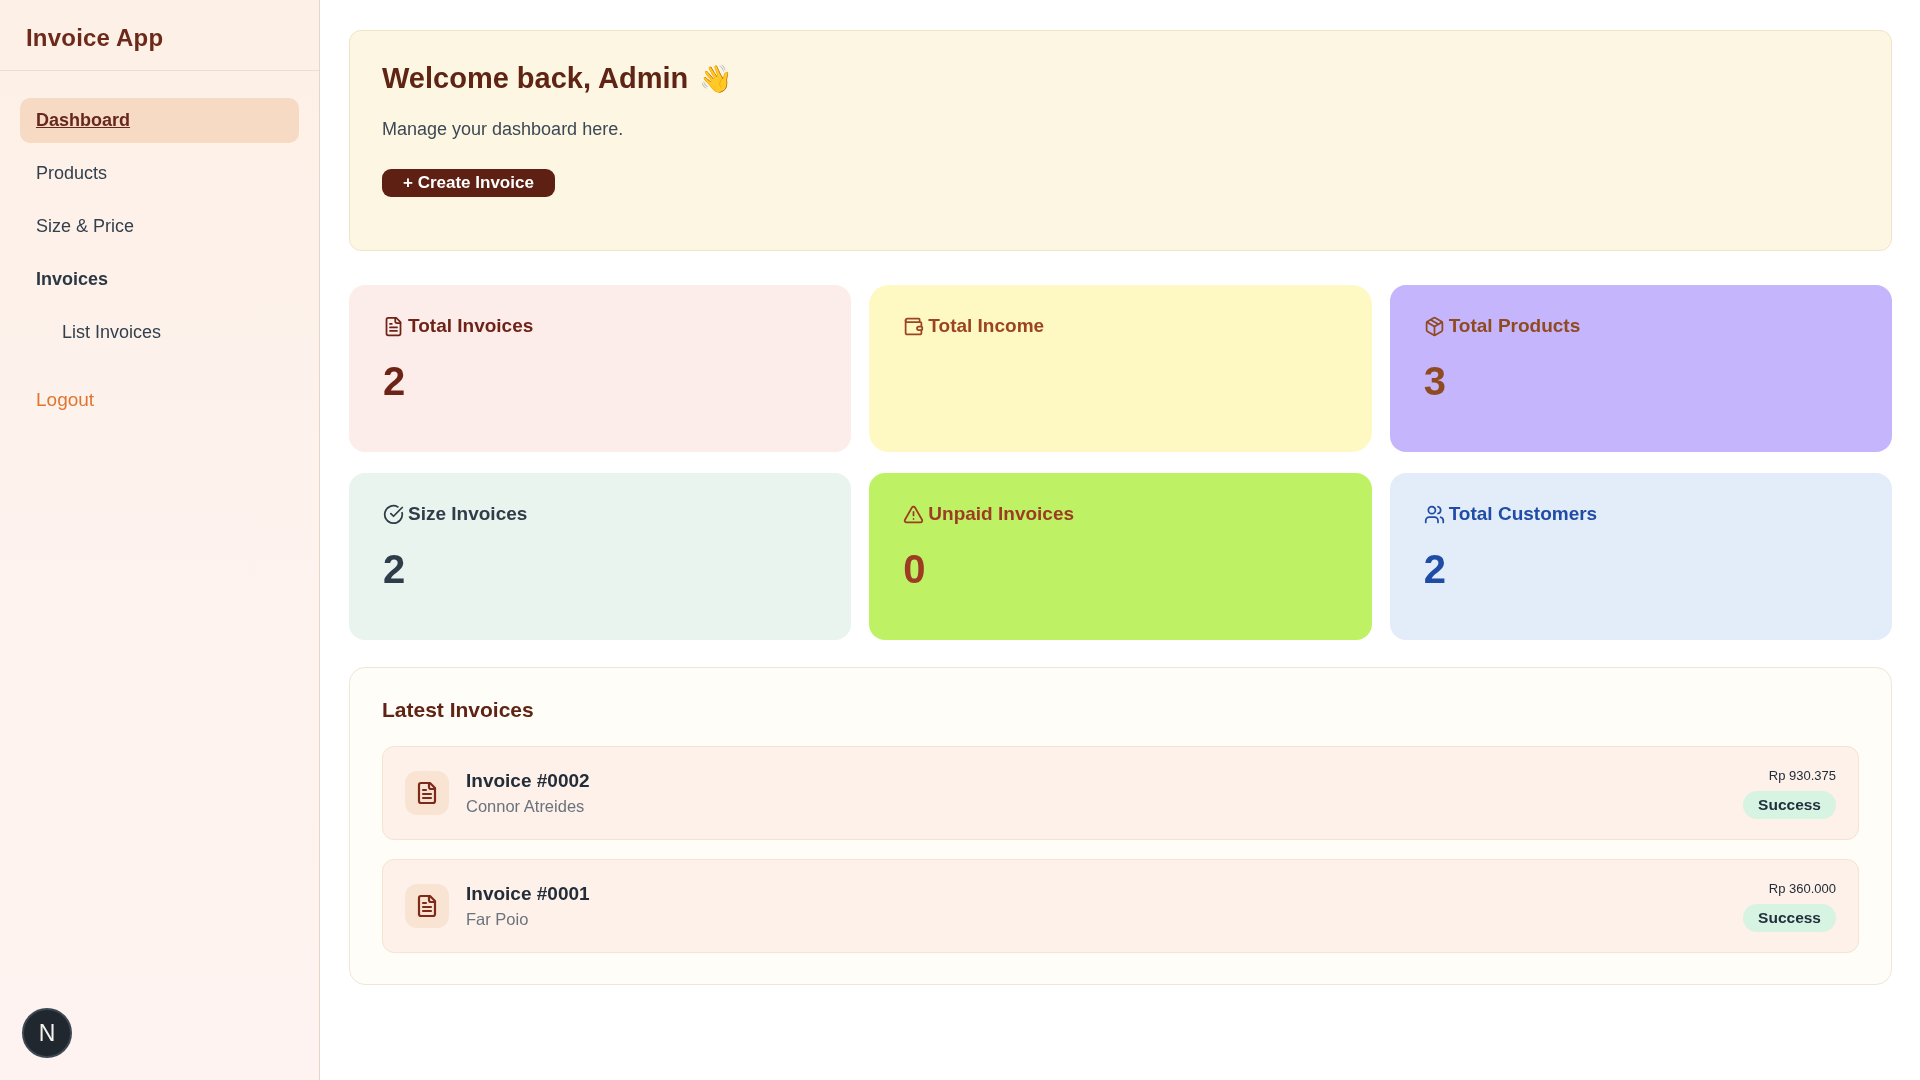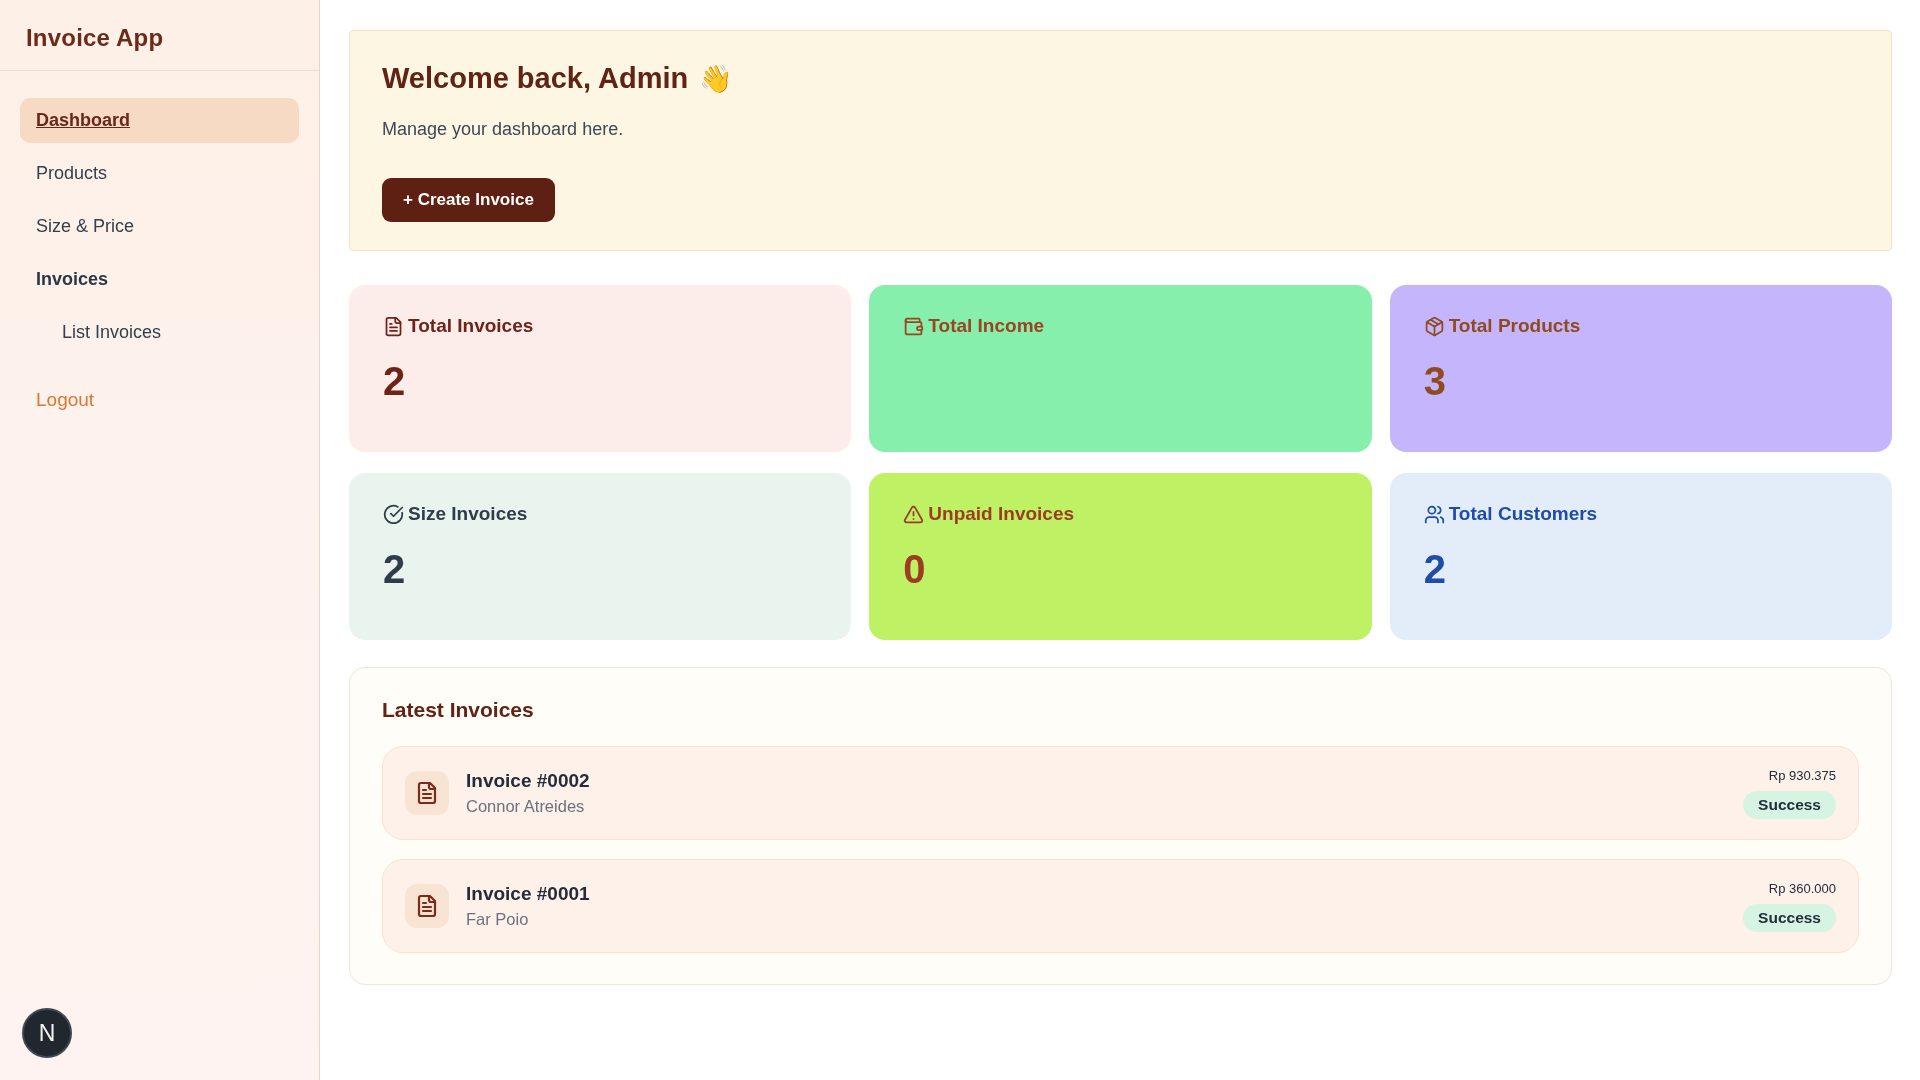--- a/index.html
+++ b/index.html
@@ -53,41 +53,41 @@
     font-size: 23px;
     font-weight: 500;
     cursor: pointer;
   }
 
   
   .main { flex: 1; padding: 30px 28px 0 29px; background: #ffffff; overflow: hidden; }
 
   .welcome-panel {
     height: 221px;
-    border-radius: 4px;
+    border-radius: 12px;
     background: #fdf6e3;
     border: 1px solid #f1e4c6;
     padding: 31px 32px;
   }
   .welcome-title {
     font-size: 29px;
     font-weight: 700;
     color: #5f2413;
     display: flex;
     align-items: center;
     gap: 11px;
   }
   .wave { font-size: 27px; }
   .welcome-subtitle { margin-top: 24px; font-size: 18px; color: #3c4854; }
   .create-btn {
-    margin-top: 38px;
+    margin-top: 29px;
     display: inline-block;
     border: none;
     border-radius: 9px;
-    padding: 12px 21px;
+    padding: 4px 21px;
     font-family: inherit;
     font-size: 17px;
     font-weight: 600;
     cursor: pointer;
   }
 
   .stats-grid {
     margin-top: 34px;
     display: grid;
     grid-template-columns: repeat(3, 1fr);
@@ -106,21 +106,21 @@
     padding: 30px 32px 31px 32px;
   }
   .latest-title { font-size: 21px; font-weight: 700; color: #5f2413; }
   .invoice-list { margin-top: 24px; display: flex; flex-direction: column; gap: 19px; }
   .invoice-row {
     display: flex;
     align-items: center;
     height: 94px;
     background: #fdf1e9;
     border: 1px solid #f7e3d2;
-    border-radius: 21px;
+    border-radius: 12px;
     padding: 0 22px;
     cursor: pointer;
   }
   .invoice-iconbox {
     width: 44px;
     height: 44px;
     border-radius: 12px;
     background: #f9e4d3;
     display: flex;
     align-items: center;
@@ -186,21 +186,21 @@
               <path d="M14 2v4a2 2 0 0 0 2 2h4"></path>
               <path d="M16 13H8"></path>
               <path d="M16 17H8"></path>
               <path d="M10 9H8"></path>
             </svg>
           <span>Total Invoices</span>
         </div>
         <div class="stat-value">2</div>
       </div>
 
-      <div class="stat-card" style="background: #86efac; color: rgb(156, 68, 32);">
+      <div class="stat-card" style="background: #fef9c3; color: rgb(156, 68, 32); border-radius: 20px;">
         <div class="stat-head">
           <svg viewBox="0 0 24 24" fill="none" stroke="currentColor" stroke-width="2" stroke-linecap="round" stroke-linejoin="round">
               <path d="M19 7V4a1 1 0 0 0-1-1H5a2 2 0 0 0 0 4h15a1 1 0 0 1 1 1v4h-3a2 2 0 0 0 0 4h3a1 1 0 0 0 1-1v-2a1 1 0 0 0-1-1"></path>
               <path d="M3 5v14a2 2 0 0 0 2 2h15a1 1 0 0 0 1-1v-4"></path>
             </svg>
           <span>Total Income</span>
         </div>
       </div>
 
       <div class="stat-card" style="background: #c4b5fd; color: rgb(143, 74, 32);">

